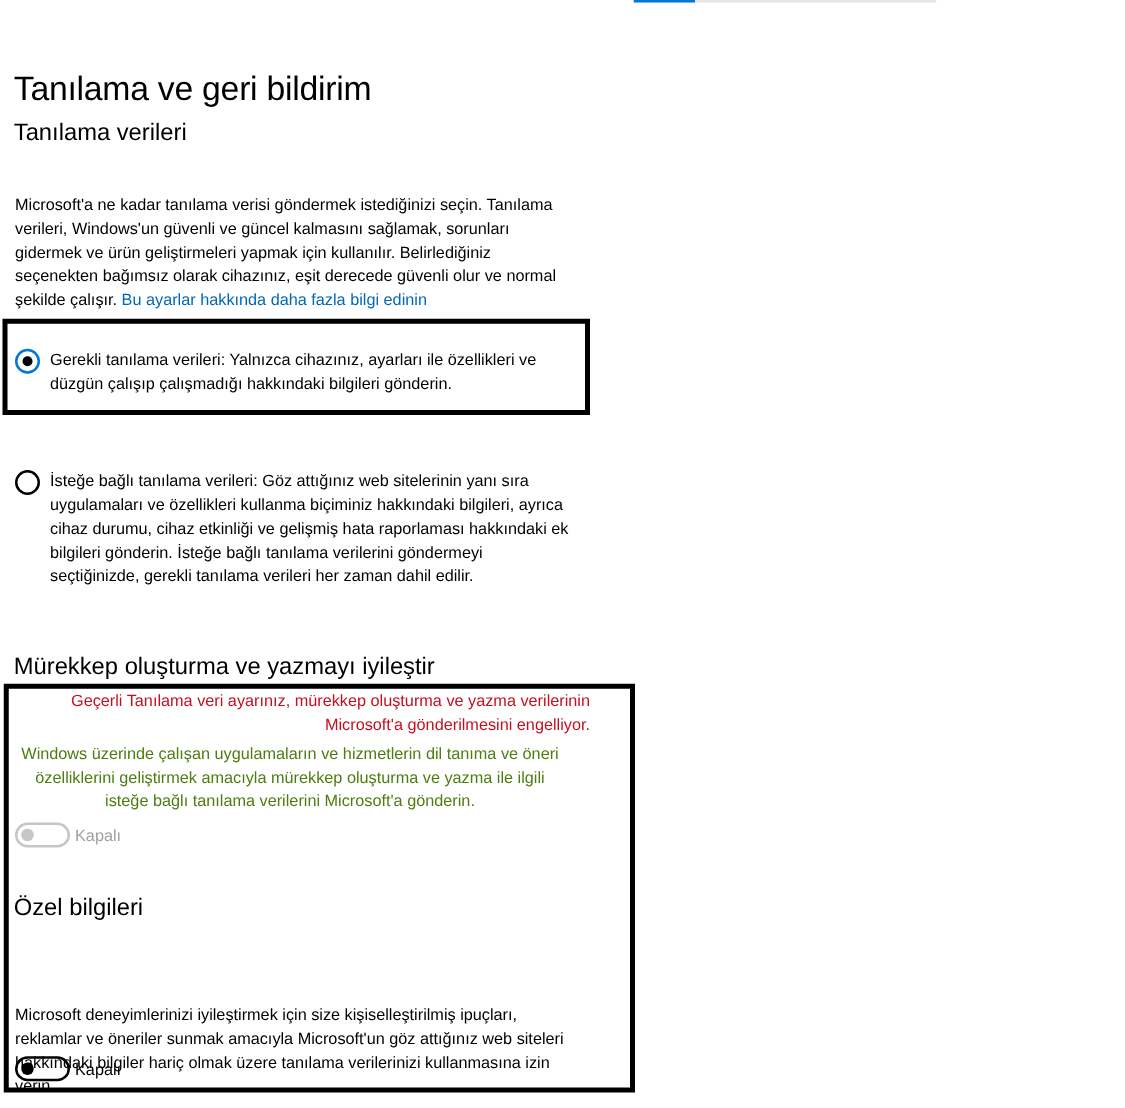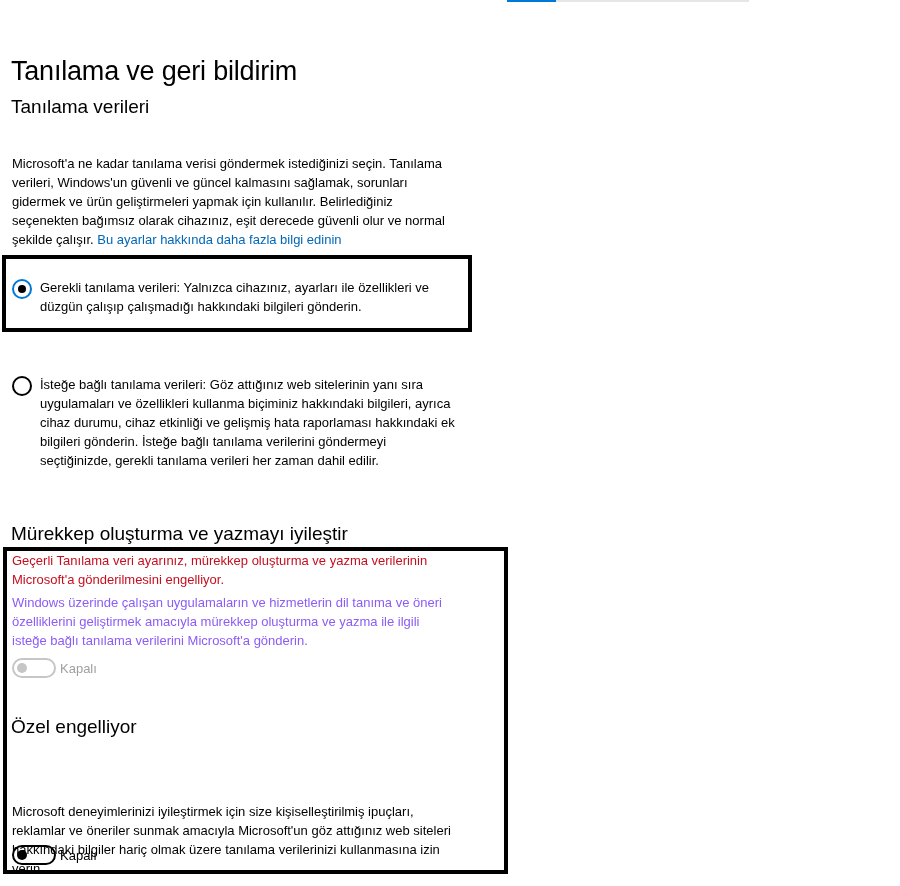--- a/index.html
+++ b/index.html
@@ -45,21 +45,21 @@
   .radio.checked { border-color: #0078d7; }
   .radio.checked::after {
     content: ""; position: absolute; left: 4px; top: 4px;
     width: 8px; height: 8px; border-radius: 50%; background: #000;
   }
   .radio-label {
     margin-left: 8px; font-size: 13px; line-height: 19px; width: 420px;
   }
 
   .warn-text { color: #c50f1f; }
-  .disabled-text { color: #8b5cf6; }
+  .disabled-text { color: #4d7c0f; text-align: center; }
 
   .toggle-row {
     position: absolute; left: 12px; display: flex; align-items: center;
   }
   .toggle {
     width: 44px; height: 20px; box-sizing: border-box; border-radius: 10px;
     border: 2px solid #000; position: relative;
   }
   .toggle::after {
     content: ""; position: absolute; left: 3px; top: 3px;
@@ -95,29 +95,29 @@
 
 <div class="radio-row" style="top:339px;margin-top:36px;">
   <div class="radio"></div>
   <div class="radio-label">İsteğe bağlı tanılama verileri: Göz attığınız web sitelerinin yanı sıra uygulamaları ve özellikleri kullanma biçiminiz hakkındaki bilgileri, ayrıca cihaz durumu, cihaz etkinliği ve gelişmiş hata raporlaması hakkındaki ek bilgileri gönderin. İsteğe bağlı tanılama verilerini göndermeyi seçtiğinizde, gerekli tanılama verileri her zaman dahil edilir.</div>
 </div>
 
 <div class="section-title" style="top:523px;">Mürekkep oluşturma ve yazmayı iyileştir</div>
 
 <div class="hl-box" style="left:3px; top:547px; width:505px; height:327px;"></div>
 
-<div class="body-text warn-text" style="top:551px; width:460px;">Geçerli Tanılama veri ayarınız, mürekkep oluşturma ve yazma verilerinin Microsoft'a gönderilmesini engelliyor.</div>
+<div class="body-text warn-text" style="top:551px; width:460px;text-align:right;">Geçerli Tanılama veri ayarınız, mürekkep oluşturma ve yazma verilerinin Microsoft'a gönderilmesini engelliyor.</div>
 
 <div class="body-text disabled-text" style="top:593px; width:440px;">Windows üzerinde çalışan uygulamaların ve hizmetlerin dil tanıma ve öneri özelliklerini geliştirmek amacıyla mürekkep oluşturma ve yazma ile ilgili isteğe bağlı tanılama verilerini Microsoft'a gönderin.</div>
 
 <div class="toggle-row" style="top:658px;">
   <div class="toggle disabled"></div>
   <div class="toggle-label disabled">Kapalı</div>
 </div>
 
-<div class="section-title" style="top:716px;">Özel engelliyor</div>
+<div class="section-title" style="top:716px;">Özel bilgileri</div>
 
 <div class="body-text" style="top:802px; width:450px;">Microsoft deneyimlerinizi iyileştirmek için size kişiselleştirilmiş ipuçları, reklamlar ve öneriler sunmak amacıyla Microsoft'un göz attığınız web siteleri hakkındaki bilgiler hariç olmak üzere tanılama verilerinizi kullanmasına izin verin.</div>
 
 <div class="toggle-row" style="top:845px;">
   <div class="toggle"></div>
   <div class="toggle-label">Kapalı</div>
 </div>
 
 </body></html>

